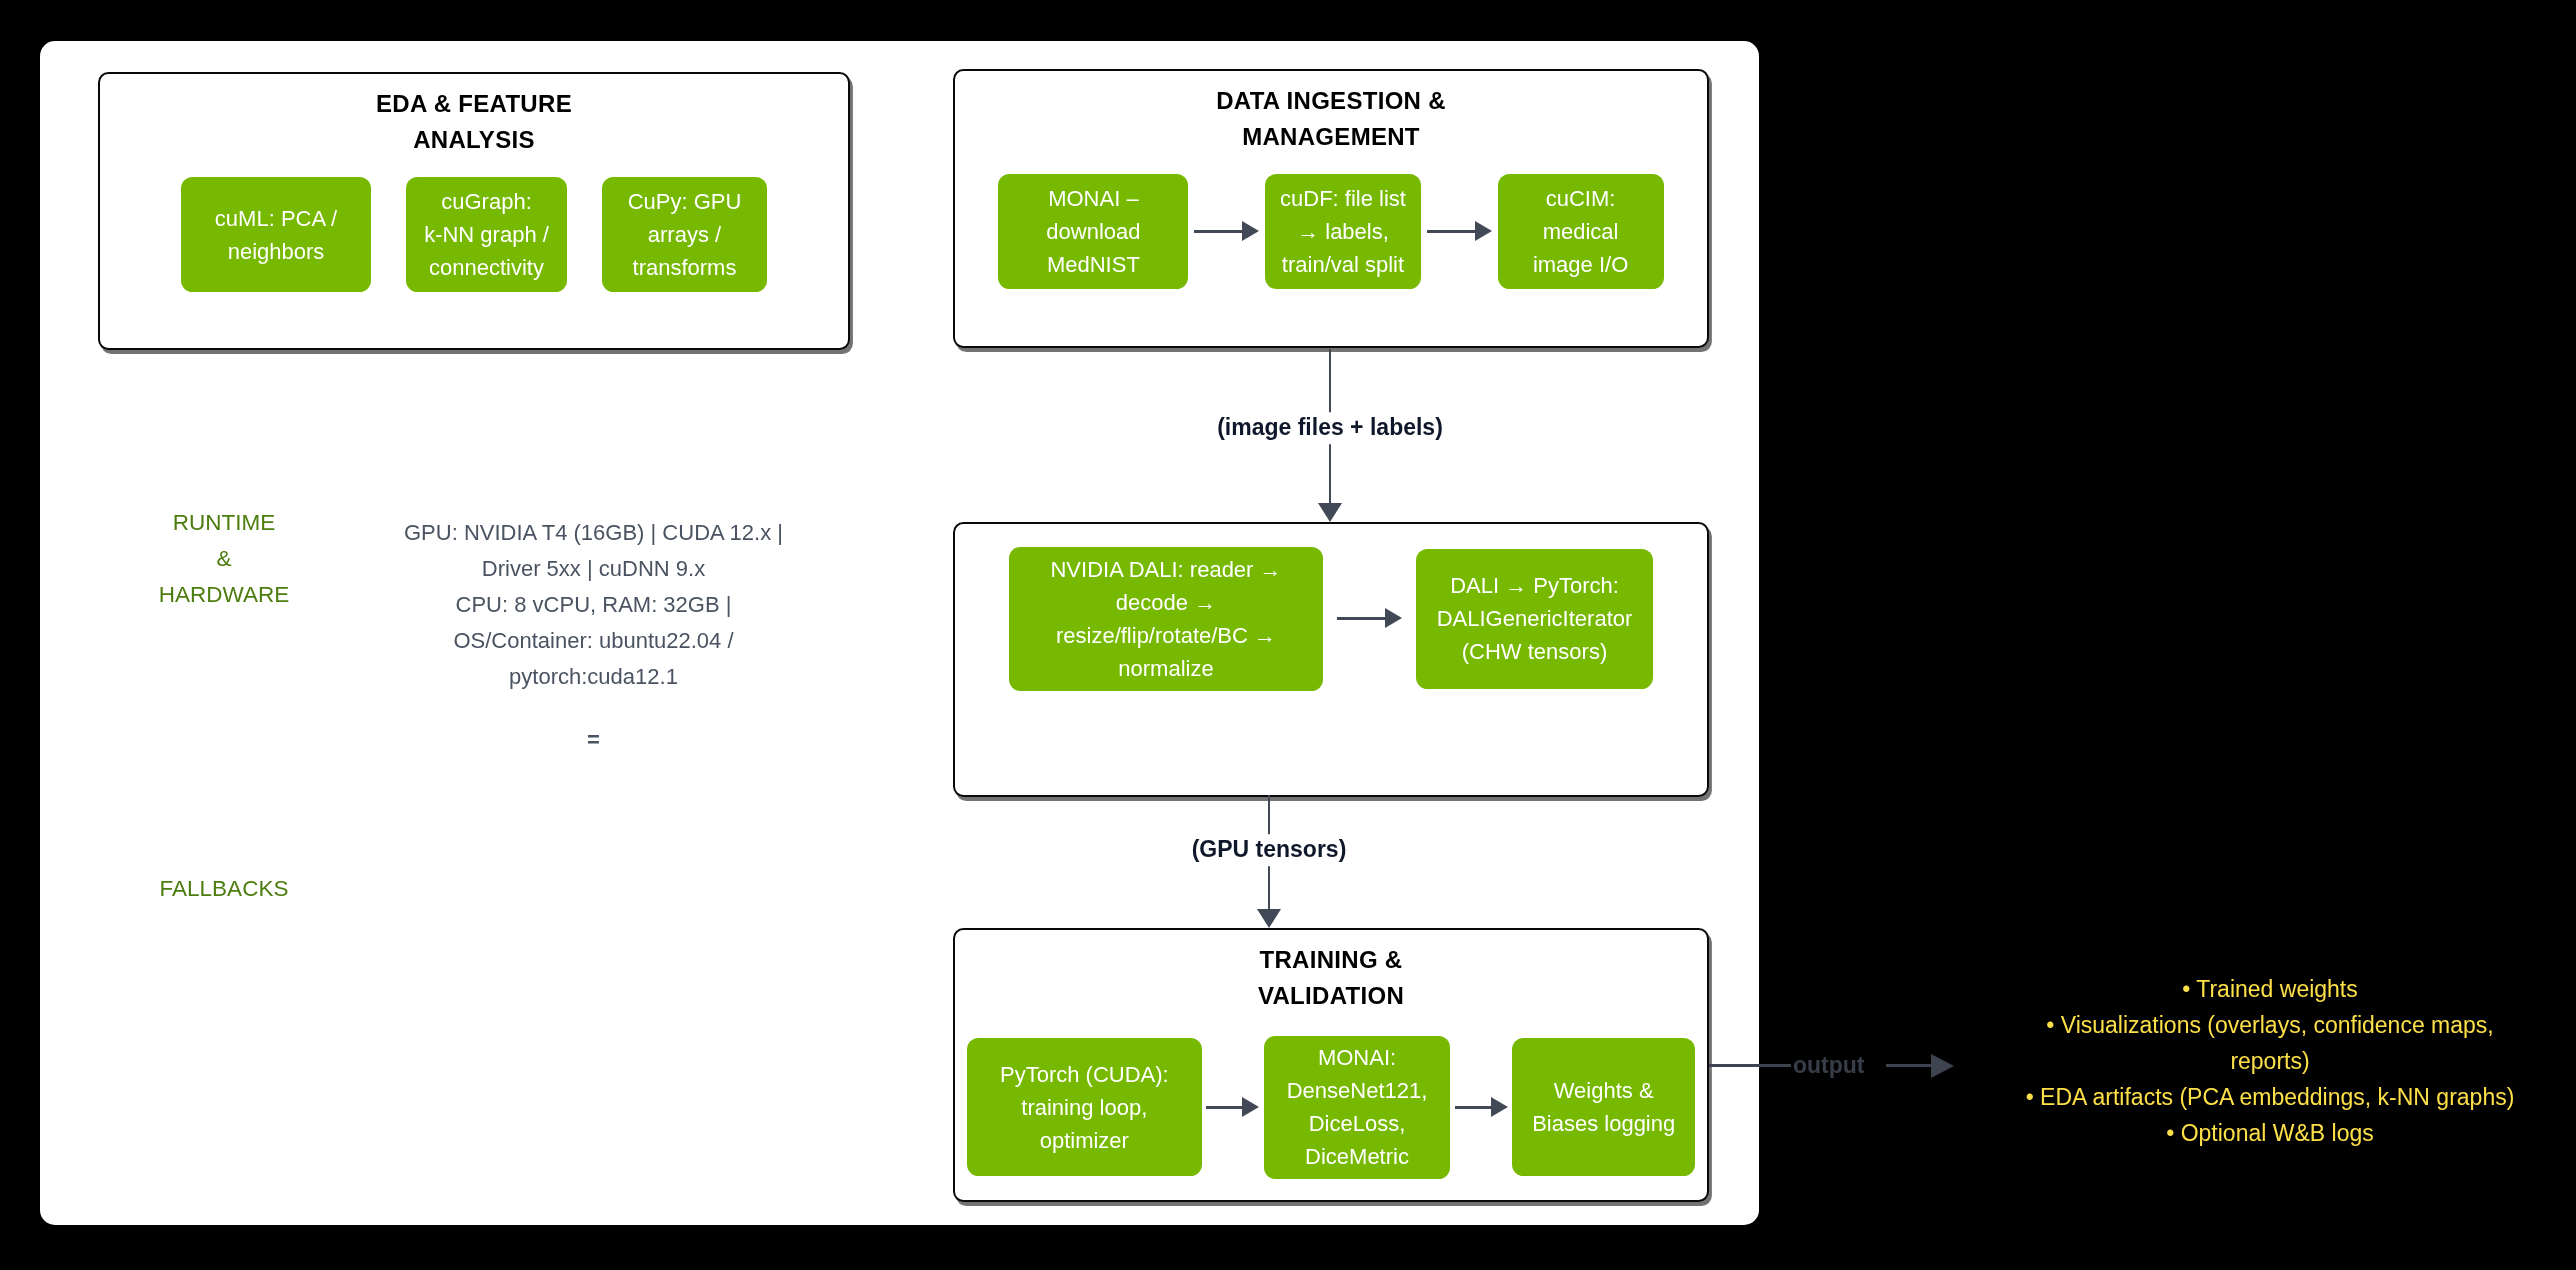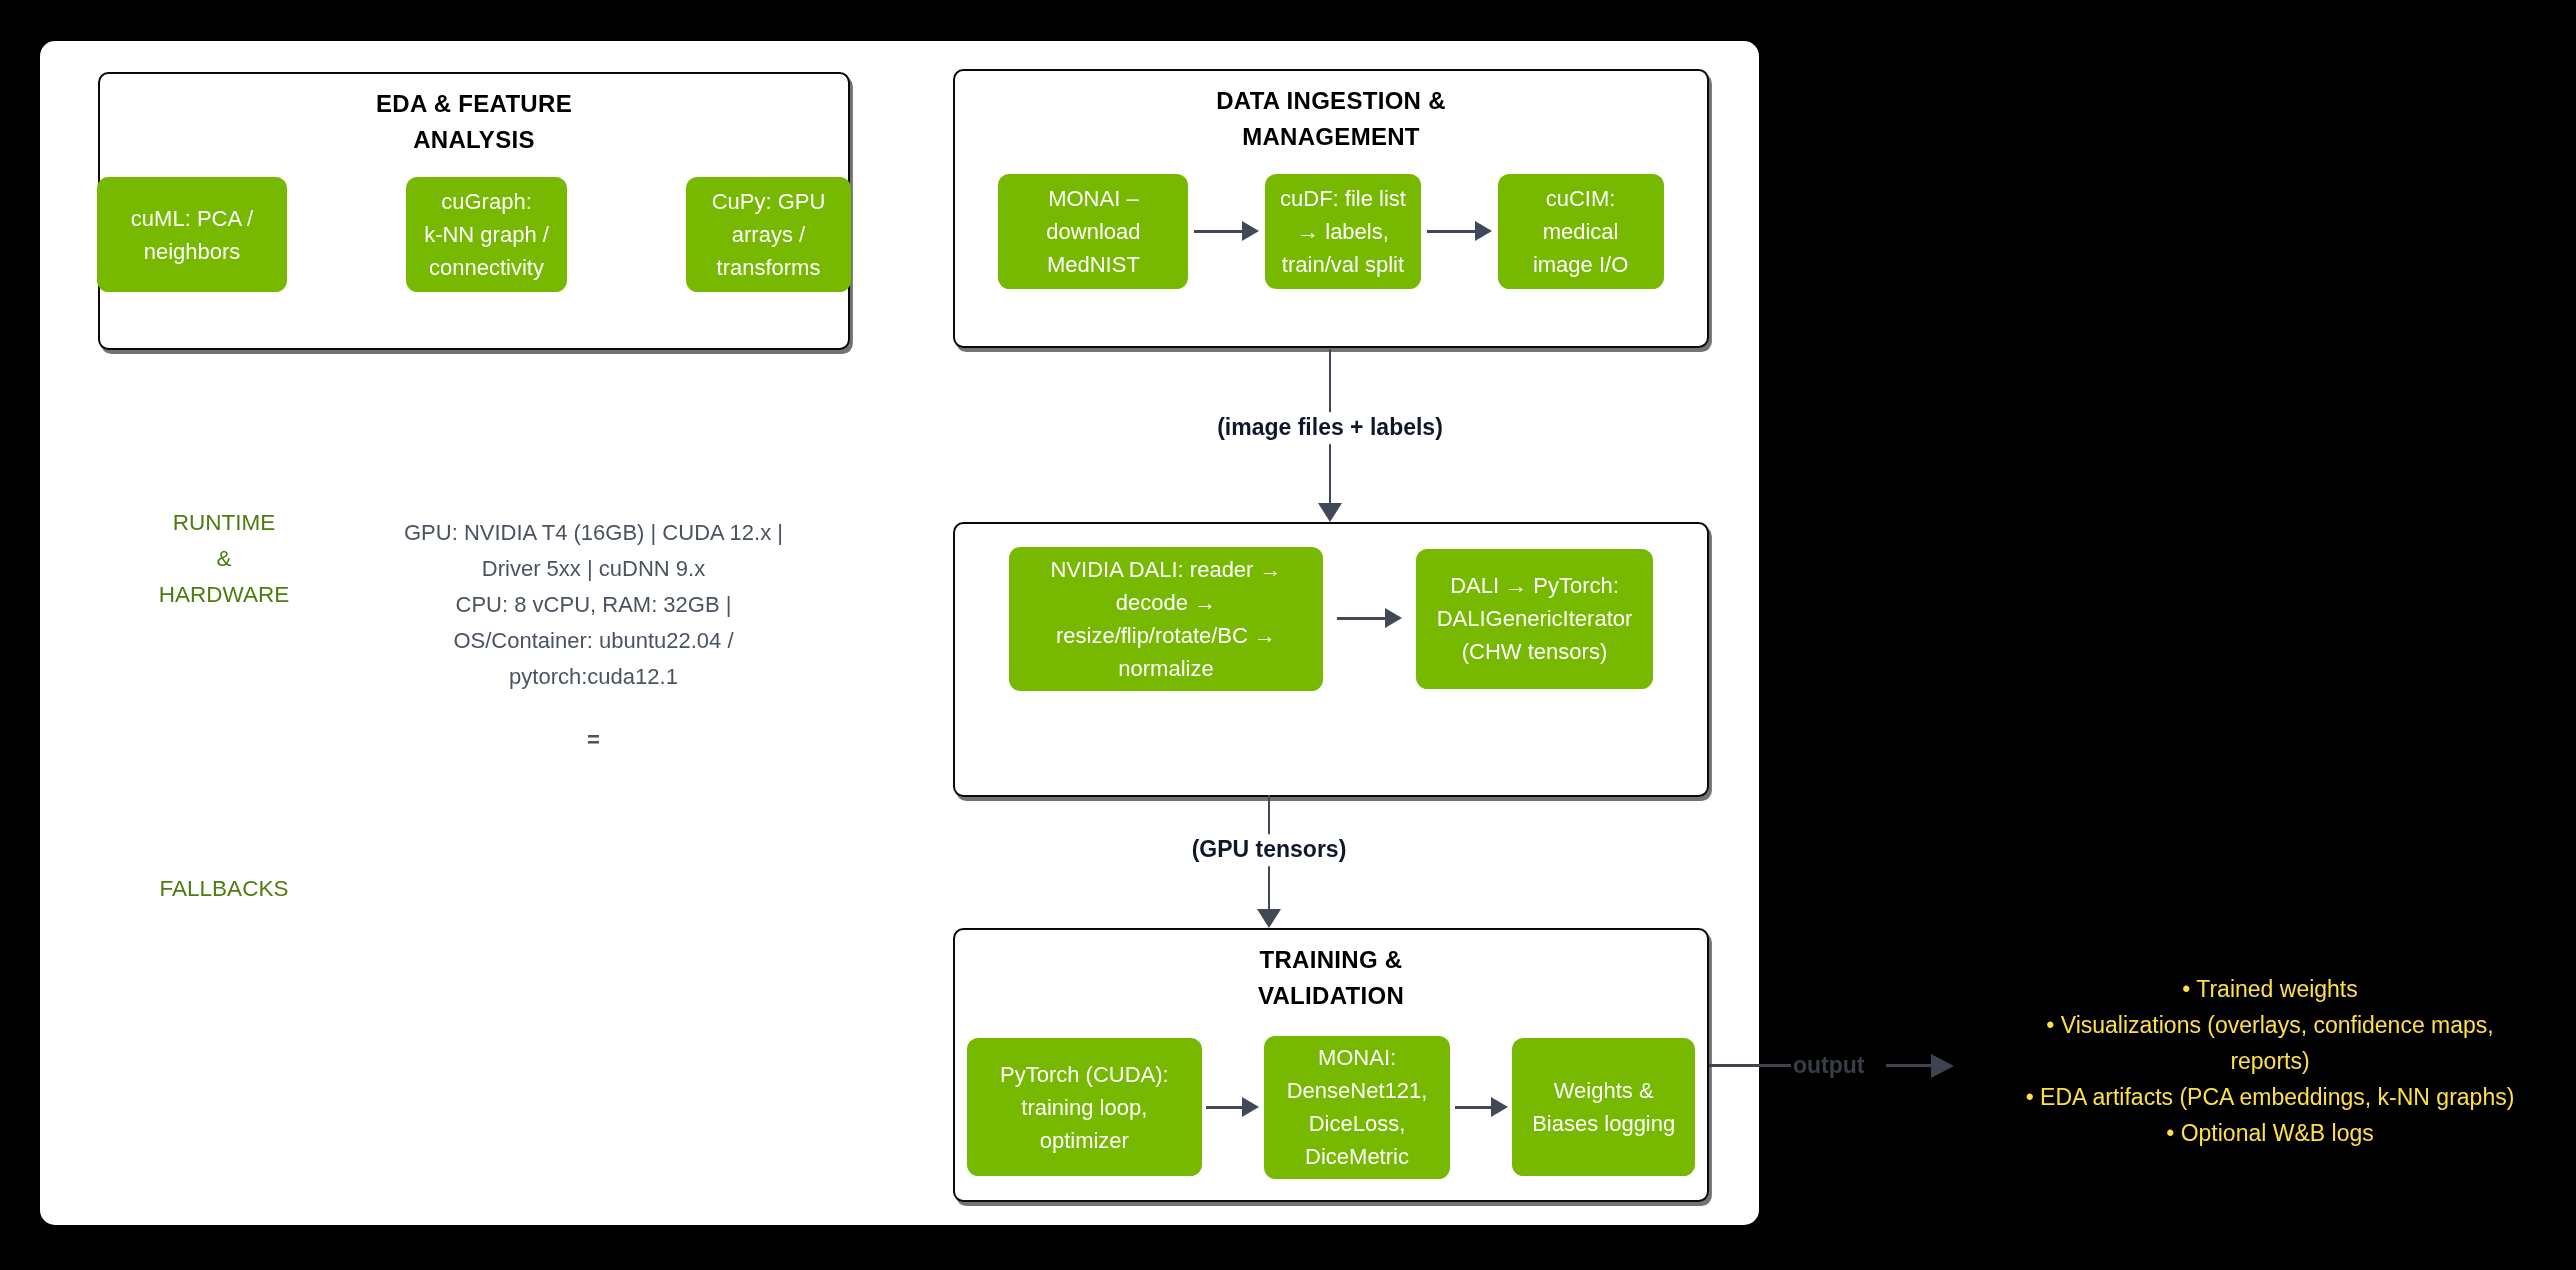--- a/index.html
+++ b/index.html
@@ -11,21 +11,21 @@
   .panel{position:absolute;background:#fff;border:2.9px solid #0a0a0a;border-radius:10.4px;
          box-shadow:2.9px 4px 0 rgba(0,0,0,0.55);box-sizing:border-box;
          display:flex;flex-direction:column;align-items:center;}
   .panel-eda{left:58px;top:31px;width:752px;height:278px;}
   .panel-ing{left:913px;top:28px;width:756px;height:279px;}
   .panel-gpu{left:913px;top:481px;width:756px;height:275px;}
   .panel-train{left:913px;top:887px;width:756px;height:274px;}
   .panel-title{margin-top:11.5px;font-size:24px;line-height:36px;font-weight:600;color:#000000;
                text-align:center;white-space:pre-line;letter-spacing:0.3px;}
   .boxes{display:flex;align-items:center;justify-content:center;}
-  .panel-eda .boxes{margin-top:19.6px;gap:119px;}
+  .panel-eda .boxes{margin-top:19.6px;gap:35px;}
   .panel-ing .boxes{margin-top:19.6px;gap:5.8px;}
   .panel-gpu .boxes{margin-top:23px;gap:14px;}
   .panel-train .boxes{margin-top:22px;gap:4.6px;}
   .gbox{background:#76B900;color:#ffffff;border-radius:11.5px;display:flex;align-items:center;
         justify-content:center;text-align:center;font-size:22px;line-height:33px;
         white-space:pre-line;box-sizing:border-box;padding:5.8px 8px;}
   .panel-eda .gbox{min-height:115px;}
   .panel-ing .gbox{min-height:115px;}
   .panel-gpu .gbox{min-height:140px;}
   .panel-train .gbox{min-height:138px;}

